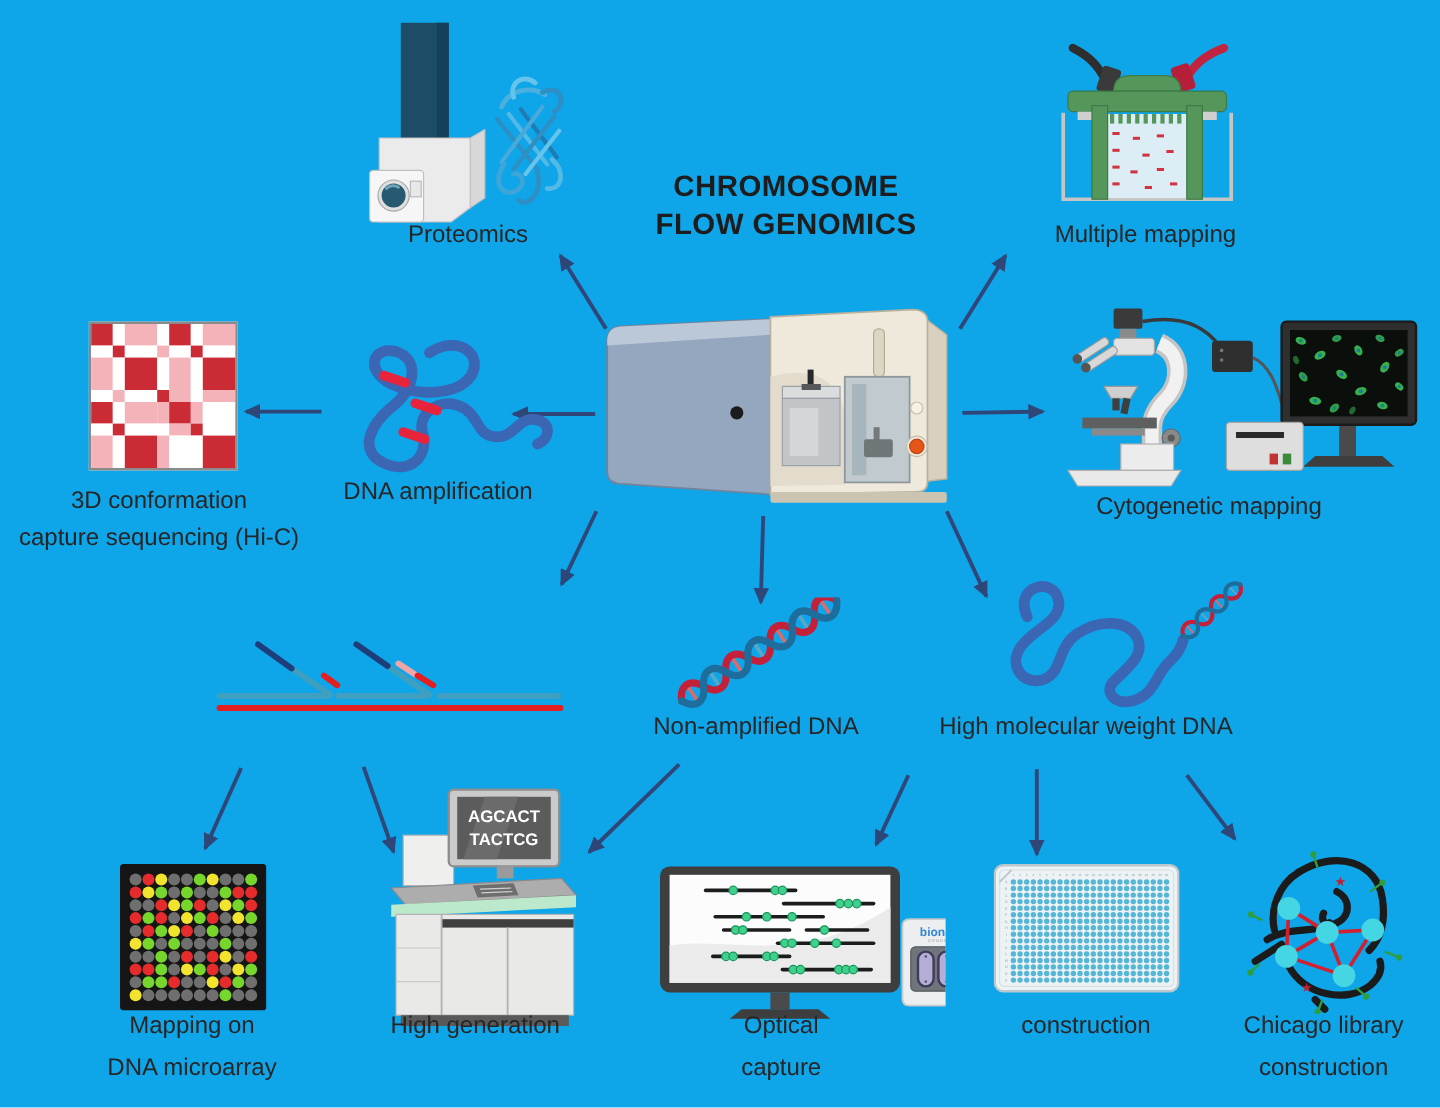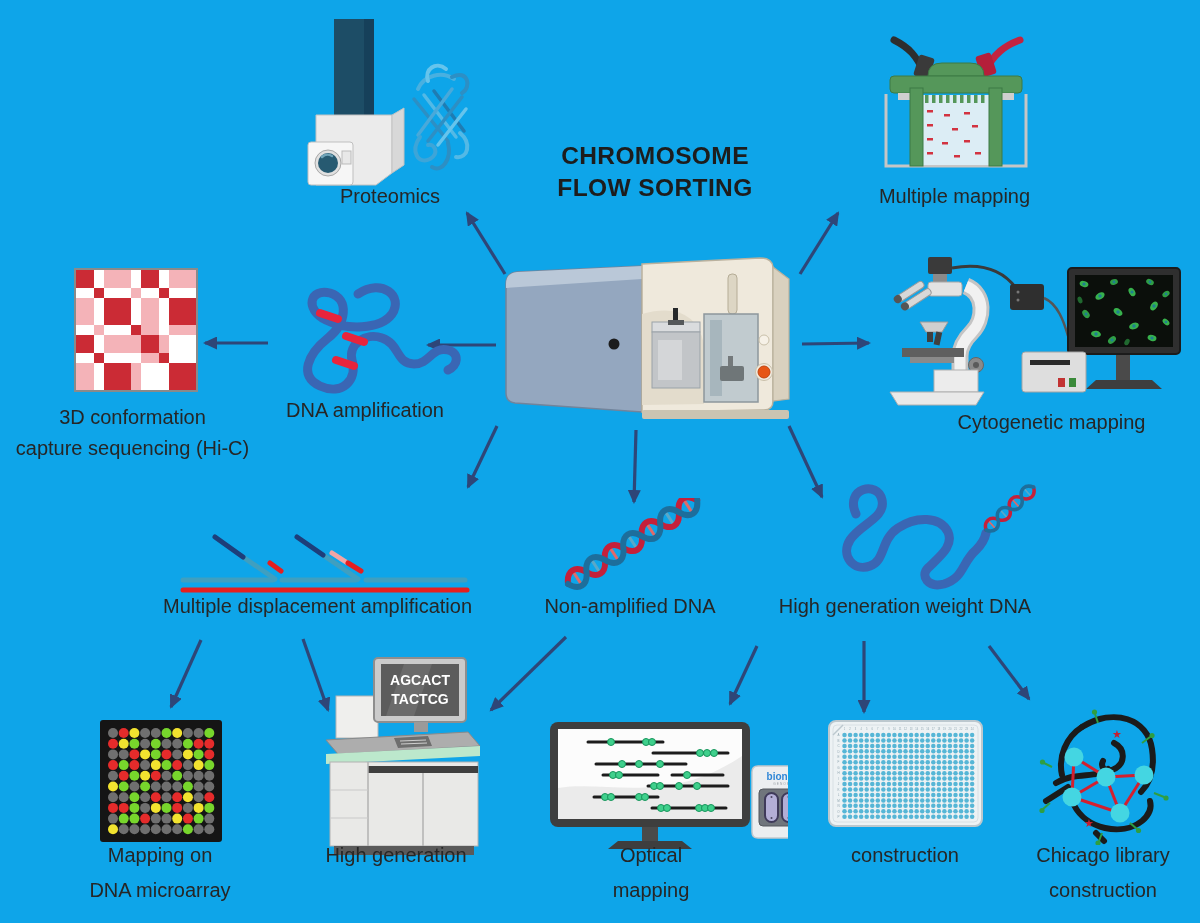--- a/index.html
+++ b/index.html
@@ -37,21 +37,21 @@
       <line x1="201" y1="640" x2="171" y2="707" stroke="#2e4678" stroke-width="3.2" marker-end="url(#ah)"></line>
       <line x1="303" y1="639" x2="328" y2="710" stroke="#2e4678" stroke-width="3.2" marker-end="url(#ah)"></line>
       <line x1="566" y1="637" x2="491" y2="710" stroke="#2e4678" stroke-width="3.2" marker-end="url(#ah)"></line>
       <line x1="757" y1="646" x2="730" y2="704" stroke="#2e4678" stroke-width="3.2" marker-end="url(#ah)"></line>
       <line x1="864" y1="641" x2="864" y2="712" stroke="#2e4678" stroke-width="3.2" marker-end="url(#ah)"></line>
       <line x1="989" y1="646" x2="1029" y2="699" stroke="#2e4678" stroke-width="3.2" marker-end="url(#ah)"></line>
     </svg>
 
   <div id="title">
     <div>CHROMOSOME</div>
-    <div>FLOW SORTING</div>
+    <div>FLOW GENOMICS</div>
   </div>
 
   <svg class="abs" style="left:492px;top:252px" width="312" height="176" viewBox="0 0 312 176">
     <path d="M14,32 Q14,21 25,20 L150,14 L150,160 L23,151 Q14,150 14,141 Z" fill="#94a7bf" stroke="#72849b" stroke-width="1.5"></path>
     <path d="M14,32 Q14,21 25,20 L150,14 L150,27 L14,36 Z" fill="#bac8d8"></path>
     <circle cx="122" cy="92" r="5.5" fill="#1c1c1c"></circle>
     <path d="M150,12 L268,6 Q280,6 281,15 L281,149 Q281,158 272,158 L150,160 Z" fill="#efe9dc" stroke="#bab19d" stroke-width="1.5"></path>
     <path d="M281,15 L297,27 L297,147 L281,149 Z" fill="#d9d1bf" stroke="#bab19d" stroke-width="1.2"></path>
     <path d="M150,62 Q202,48 212,92 L212,152 L150,153 Z" fill="#e3dccc"></path>
     <rect x="236" y="22" width="9" height="40" rx="4" fill="#ddd6c4" stroke="#b5ac96"></rect>
@@ -264,38 +264,37 @@
       <ellipse cx="294" cy="70" rx="4" ry="2.6" fill="#37b14c" transform="rotate(45 294 70)"></ellipse>
         <circle cx="294" cy="70" r="1.3" fill="#1f7f92"></circle>
       <ellipse cx="208" cy="48" rx="3.5" ry="2.3" fill="#2a8f3e" opacity="0.7" transform="rotate(70 208 48)"></ellipse>
       <ellipse cx="255" cy="90" rx="3.5" ry="2.3" fill="#2a8f3e" opacity="0.7" transform="rotate(-60 255 90)"></ellipse>
     </g>
     <rect x="150" y="100" width="64" height="40" rx="3" fill="#dedede" stroke="#a5a5a5"></rect>
     <rect x="158" y="108" width="40" height="5" fill="#2a2a2a"></rect>
     <rect x="186" y="126" width="7" height="9" fill="#c23333"></rect>
     <rect x="197" y="126" width="7" height="9" fill="#3a8a3a"></rect>
   </svg>
-  <div class="label single abs" style="left:904px;top:410px;width:295px">Cytogenetic mapping</div>
+  <div class="label single abs" style="left:860px;top:410px;width:295px">Cytogenetic mapping</div>
 
   <svg class="abs" style="left:175px;top:515px" width="305" height="85" viewBox="0 0 305 85">
     <g stroke-linecap="round" fill="none">
       <path d="M8,75 L292,75" stroke="#e51f1f" stroke-width="5"></path>
       <path d="M8,65 L98,65" stroke="#3f9fc0" stroke-width="5"></path>
       <path d="M107,65 L181,65" stroke="#3f9fc0" stroke-width="5"></path>
       <path d="M191,65 L290,65" stroke="#3f9fc0" stroke-width="5"></path>
       <path d="M100,64 L68,42" stroke="#3f9fc0" stroke-width="5"></path>
       <path d="M68,42 L40,22" stroke="#1d3e7a" stroke-width="5"></path>
       <path d="M183,64 L148,40" stroke="#3f9fc0" stroke-width="5"></path>
       <path d="M148,40 L122,22" stroke="#1d3e7a" stroke-width="5"></path>
       <path d="M95,48 L106,56" stroke="#e51f1f" stroke-width="5"></path>
       <path d="M157,38 L171,47" stroke="#f2a5a5" stroke-width="5"></path>
       <path d="M173,48 L186,56" stroke="#e51f1f" stroke-width="5"></path>
     </g>
   </svg>
-  <div class="label single abs" style="left:145px;top:594px;width:345px">Multiple displacement amplification</div>
 
   <svg class="abs" style="left:552px;top:498px" width="160" height="102" viewBox="0 0 160 102">
     <g transform="translate(16,86) rotate(-33)">
       <g stroke-width="3">
         <line x1="11" y1="-8" x2="11" y2="8" stroke="#e06a6a"></line>
         <line x1="33" y1="-8" x2="33" y2="8" stroke="#5aa8c8"></line>
         <line x1="55" y1="-8" x2="55" y2="8" stroke="#e06a6a"></line>
         <line x1="77" y1="-8" x2="77" y2="8" stroke="#5aa8c8"></line>
         <line x1="99" y1="-8" x2="99" y2="8" stroke="#e06a6a"></line>
         <line x1="121" y1="-8" x2="121" y2="8" stroke="#5aa8c8"></line>
@@ -313,21 +312,21 @@
       <g stroke-width="1.6">
         <line x1="8" y1="-5" x2="8" y2="5" stroke="#e06a6a"></line>
         <line x1="24" y1="-5" x2="24" y2="5" stroke="#5aa8c8"></line>
         <line x1="40" y1="-5" x2="40" y2="5" stroke="#e06a6a"></line>
         <line x1="56" y1="-5" x2="56" y2="5" stroke="#5aa8c8"></line>
       </g>
       <path d="M0,0 C4,-8 12,-8 16,0 C20,8 28,8 32,0 C36,-8 44,-8 48,0 C52,8 60,8 64,0" fill="none" stroke="#c5203a" stroke-width="3.5" stroke-linecap="round"></path>
       <path d="M0,0 C4,8 12,8 16,0 C20,-8 28,-8 32,0 C36,8 44,8 48,0 C52,-8 60,-8 64,0" fill="none" stroke="#1d6e9c" stroke-width="3.5" stroke-linecap="round"></path>
     </g>
   </svg>
-  <div class="label single abs" style="left:770px;top:594px;width:270px">High generation weight DNA</div>
+  <div class="label single abs" style="left:770px;top:594px;width:270px">High molecular weight DNA</div>
 
   <svg class="abs" style="left:100px;top:720px" width="122" height="122" viewBox="0 0 122 122">
     <rect x="0" y="0" width="122" height="122" rx="3" fill="#151515"></rect>
     <g id="microarray-dots">
         <circle cx="13" cy="13" r="5" fill="#6f6f6f"></circle>
         <circle cx="23.7" cy="13" r="5" fill="#e52b2b"></circle>
         <circle cx="34.4" cy="13" r="5" fill="#f2e32f"></circle>
         <circle cx="45.099999999999994" cy="13" r="5" fill="#6f6f6f"></circle>
         <circle cx="55.8" cy="13" r="5" fill="#6f6f6f"></circle>
         <circle cx="66.5" cy="13" r="5" fill="#77d62c"></circle>
@@ -510,21 +509,21 @@
         <circle cx="36.5" cy="31" r="1" fill="#4a4560"></circle>
         <circle cx="53.5" cy="31" r="1" fill="#4a4560"></circle>
       <circle cx="19.5" cy="52" r="1" fill="#4a4560"></circle>
         <circle cx="36.5" cy="52" r="1" fill="#4a4560"></circle>
         <circle cx="53.5" cy="52" r="1" fill="#4a4560"></circle>
       <text x="68" y="69" text-anchor="end" font-size="4.5" font-style="italic" fill="#8a8f94">saphyr chip</text>
     </g>
   </svg>
   <div class="label abs" style="left:551px;top:838px;width:200px">
     <div>Optical</div>
-    <div>mapping</div>
+    <div>capture</div>
   </div>
 
   <svg class="abs" style="left:828px;top:720px" width="155" height="110" viewBox="0 0 155 110">
     <rect x="1" y="1" width="153" height="105" rx="7" fill="#edf2f4" stroke="#bcc8ce" stroke-width="2"></rect>
     <rect x="5" y="5" width="145" height="97" rx="4" fill="none" stroke="#d8e0e4"></rect>
     <line x1="5" y1="15" x2="15" y2="5" stroke="#bcc8ce" stroke-width="1.5"></line>
     <g id="bac-wells" font-family="Liberation Sans, sans-serif">
         <text x="16.5" y="9.8" font-size="2.6" fill="#90a6b0" text-anchor="middle">1</text>
         <text x="22.05" y="9.8" font-size="2.6" fill="#90a6b0" text-anchor="middle">2</text>
         <text x="27.6" y="9.8" font-size="2.6" fill="#90a6b0" text-anchor="middle">3</text>

